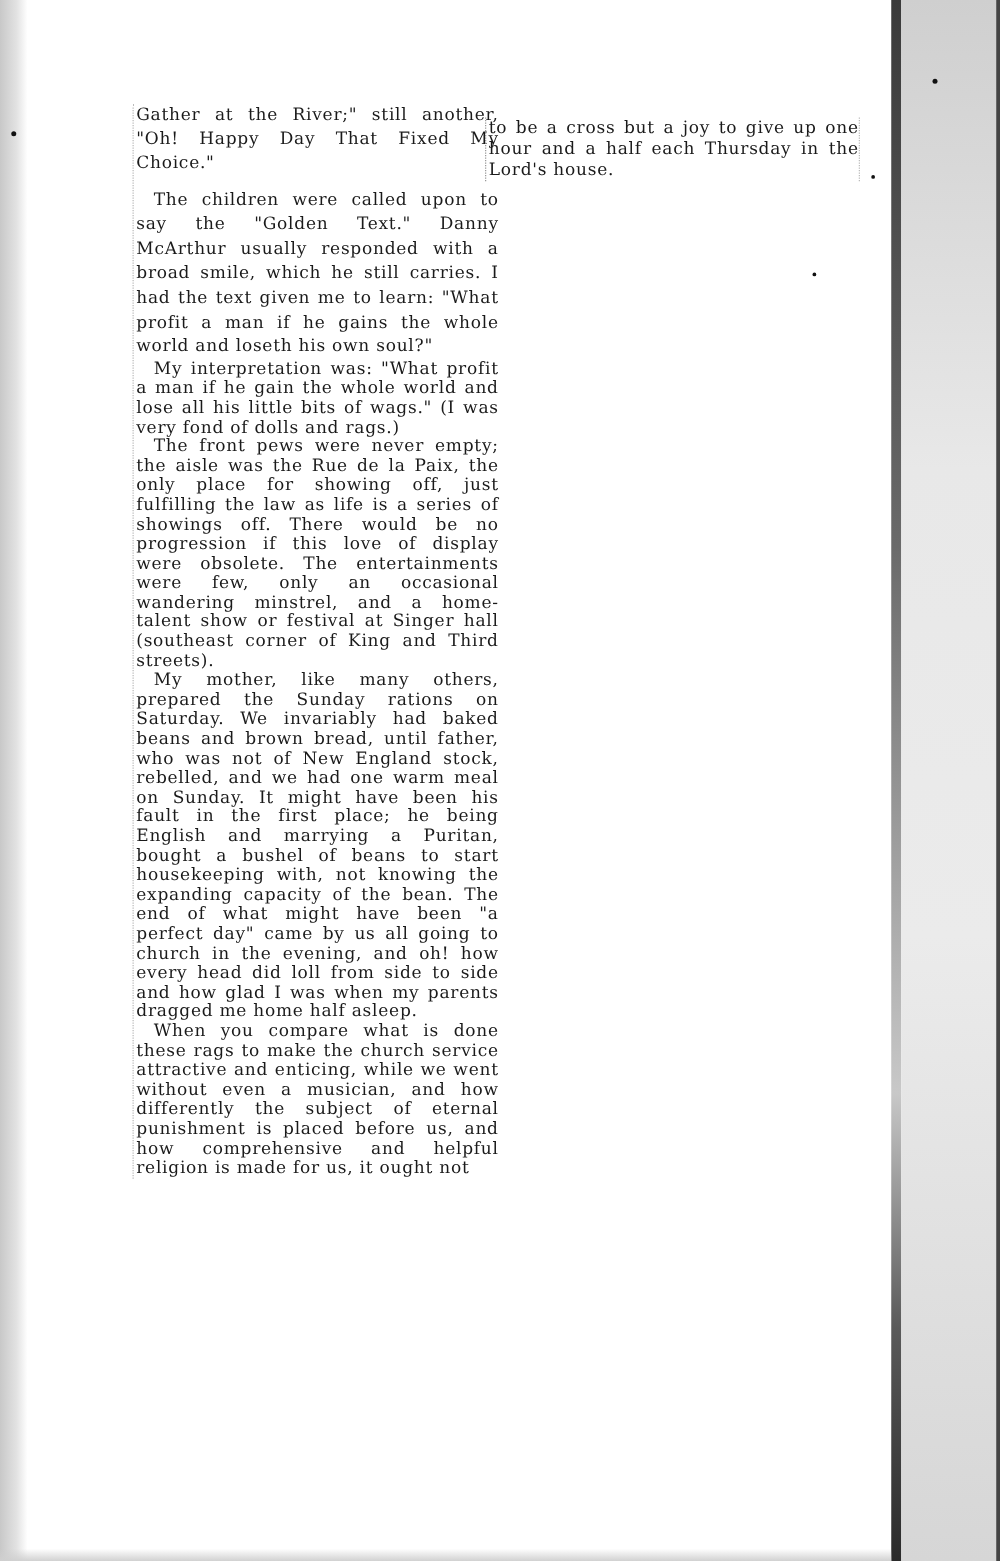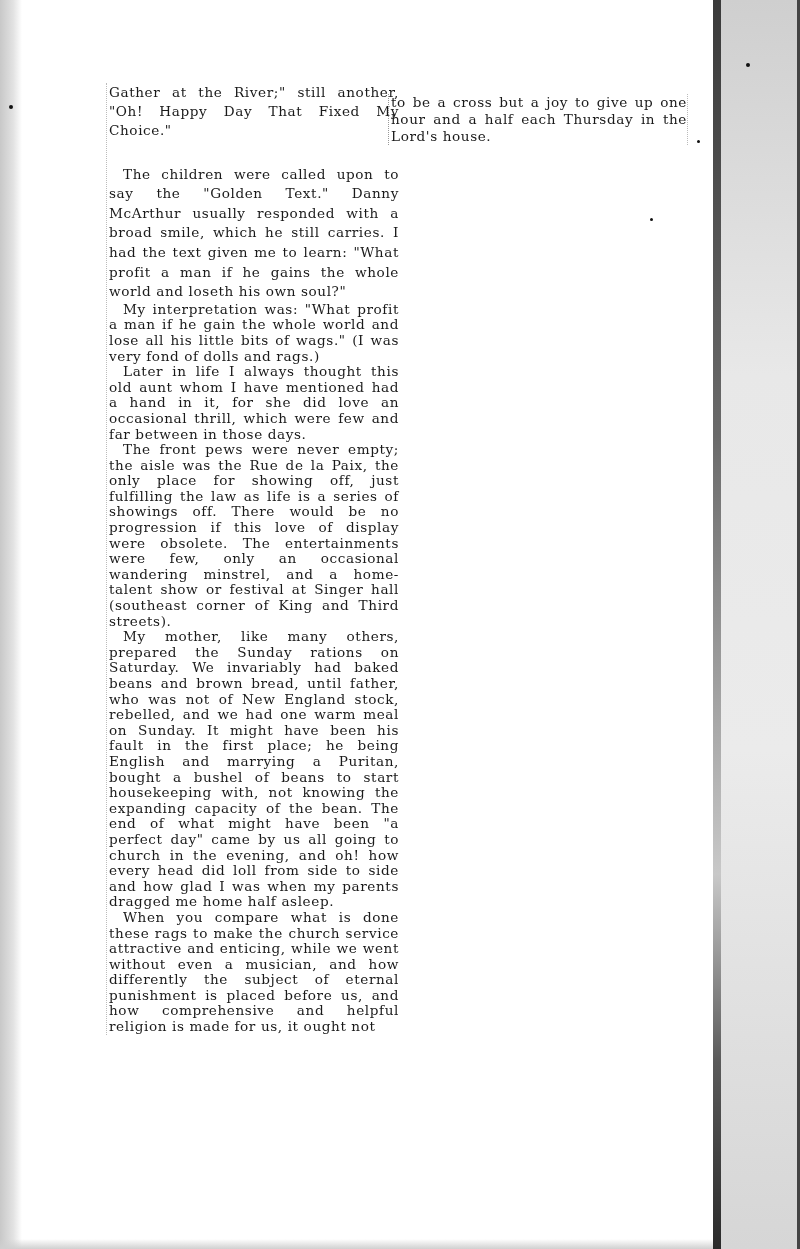--- a/index.html
+++ b/index.html
@@ -63,23 +63,22 @@
 <div class="bottom-shade"></div>
 
 <div class="speck" style="left:9px; top:105px;"></div>
 <div class="speck" style="left:746px; top:63px;"></div>
 <div class="speck" style="left:650px; top:218px; width:3px; height:3px;"></div>
 <div class="speck" style="left:697px; top:140px; width:3px; height:3px;"></div>
 
 <article>
   <section class="col col-left">
     <p>Gather at the River;" still another, "Oh! Happy Day That Fixed My Choice."</p>
-    <p class="indent" style="margin-top:24px; line-height:19.6px;">The children were called upon to say the "Golden Text." Danny McArthur usually responded with a broad smile, which he still carries. I had the text given me to learn: "What profit a man if he gains the whole world and loseth his own soul?"</p>
+    <p class="indent" style="margin-top:10px; line-height:19.6px;">The children were called upon to say the "Golden Text." Danny McArthur usually responded with a broad smile, which he still carries. I had the text given me to learn: "What profit a man if he gains the whole world and loseth his own soul?"</p>
     <p class="indent tight">My interpretation was: "What profit a man if he gain the whole world and lose all his little bits of wags." (I was very fond of dolls and rags.)</p>
-    <p class="indent tight">Later in life I always thought this old aunt whom I have mentioned had a hand in it, for she did love an occasional thrill, which were few and far between in those days.</p>
     <p class="indent tight">The front pews were never empty; the aisle was the Rue de la Paix, the only place for showing off, just fulfilling the law as life is a series of showings off. There would be no progression if this love of display were obsolete. The entertainments were few, only an occasional wandering minstrel, and a home-talent show or festival at Singer hall (southeast corner of King and Third streets).</p>
     <p class="indent tight">My mother, like many others, prepared the Sunday rations on Saturday. We invariably had baked beans and brown bread, until father, who was not of New England stock, rebelled, and we had one warm meal on Sunday. It might have been his fault in the first place; he being English and marrying a Puritan, bought a bushel of beans to start housekeeping with, not knowing the expanding capacity of the bean. The end of what might have been "a perfect day" came by us all going to church in the evening, and oh! how every head did loll from side to side and how glad I was when my parents dragged me home half asleep.</p>
     <p class="indent tight">When you compare what is done these rags to make the church service attractive and enticing, while we went without even a musician, and how differently the subject of eternal punishment is placed before us, and how comprehensive and helpful religion is made for us, it ought not</p>
   </section>
 
   <section class="col col-right">
     <p style="line-height:17px;">to be a cross but a joy to give up one hour and a half each Thursday in the Lord's house.</p>
   </section>
 </article>
 

